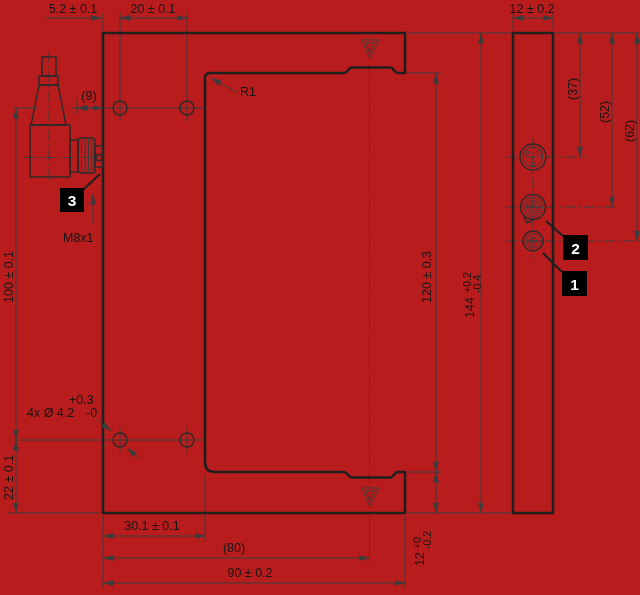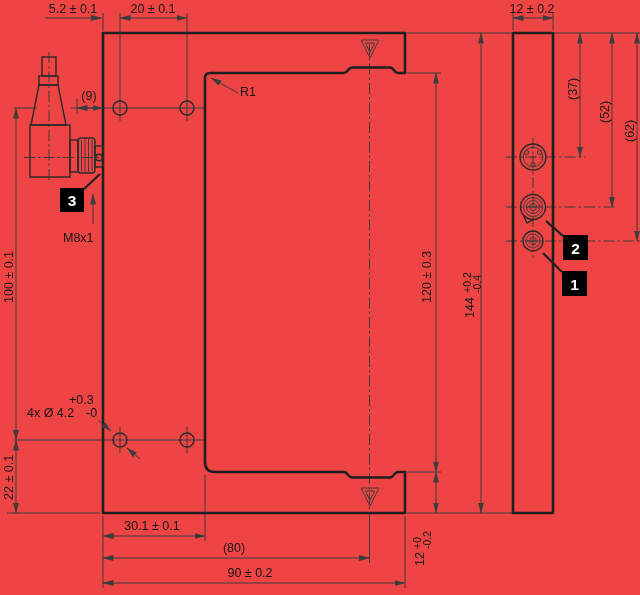--- a/index.html
+++ b/index.html
@@ -1,16 +1,16 @@
 <!DOCTYPE html>
 <html><head>
 <meta charset="utf-8">
 <style>
   html,body{margin:0;padding:0;background:#fff;}
-  #stage{position:relative;width:640px;height:595px;background:#ef4444;overflow:hidden;}
+  #stage{position:relative;width:640px;height:595px;background:#b91c1c;overflow:hidden;}
   svg{display:block;}
   text{font-family:"Liberation Sans","DejaVu Sans",sans-serif;font-size:12.5px;fill:#161616;}
   .tol{font-size:10.5px;}
   .mid{text-anchor:middle;}
   .ol{fill:none;stroke:#1f1f1f;stroke-width:2.6;stroke-linejoin:round;stroke-linecap:square;}
   .md{fill:none;stroke:#2a2a2a;stroke-width:1.4;}
   .tn{fill:none;stroke:#3c3c3c;stroke-width:1;}
   .dm{fill:none;stroke:#3c3c3c;stroke-width:1;}
   .cl{fill:none;stroke:#3c3c3c;stroke-width:1;stroke-dasharray:11 3 2.5 3;}
   .ld{fill:none;stroke:#1f1f1f;stroke-width:2.2;}

